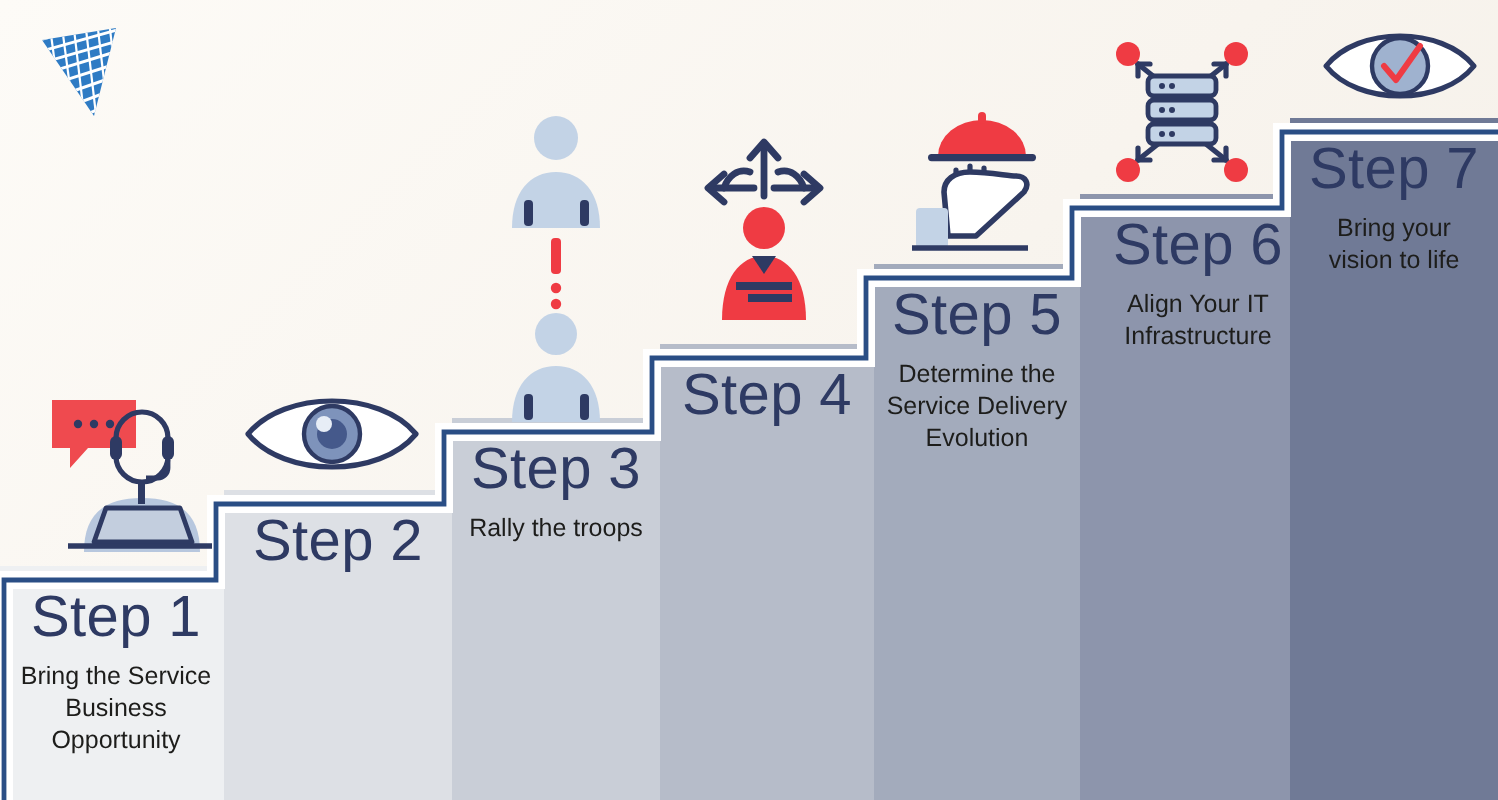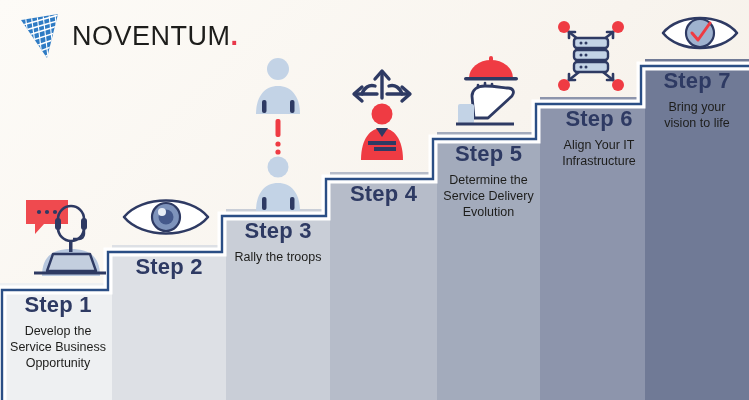--- a/index.html
+++ b/index.html
@@ -15,21 +15,21 @@
   
   #logo{position:absolute;left:18px;top:12px;display:flex;align-items:center;gap:8px;}
   #logo .mark{width:46px;height:48px;display:block;}
   #logo .wordmark{font-size:27px;letter-spacing:.5px;color:#1d1d1b;font-weight:400;line-height:1;}
   #logo .dot{color:#e8384a;font-weight:700;}
 
   
   .step-col{position:absolute;bottom:0;box-sizing:border-box;}
   .step-col .fill{position:absolute;left:0;right:0;top:0;bottom:0;}
   .step-col .txt{position:absolute;left:0;right:0;top:0;padding:10px 6px 0 6px;text-align:center;box-sizing:border-box;}
-  .step-title{color:#2e3a63;font-size:22px;line-height:1.12;margin:0 0 5px 0;font-weight:700;letter-spacing:.2px;}
+  .step-title{color:#2e3a63;font-size:29px;line-height:1.12;margin:0 0 5px 0;font-weight:400;letter-spacing:.2px;}
   .step-desc{color:#1d1d1b;font-size:12.5px;line-height:1.28;margin:0;font-weight:400;}
 
   
   #stairline{position:absolute;left:0;top:0;width:749px;height:400px;pointer-events:none;}
 
   
   .icon-wrap{position:absolute;}
   svg{display:block;overflow:visible;}
 </style>
 </head>
@@ -63,28 +63,27 @@
             <line x1="6" y1="-6" x2="14" y2="54"></line>
             <line x1="12" y1="-6" x2="20" y2="54"></line>
             <line x1="18" y1="-6" x2="25" y2="54"></line>
             <line x1="24" y1="-6" x2="31" y2="54"></line>
             <line x1="30" y1="-6" x2="37" y2="54"></line>
             <line x1="36" y1="-6" x2="43" y2="54"></line>
           </g>
         </g>
       </svg>
     </span>
-    <span class="wordmark"><span>NOVENTUM</span><span class="dot">.</span></span>
   </div>
 
   <div class="step-col" style="left:0px;width:116px;top:283px;height:117px;padding-left:22px;">
     <div class="fill" style="background:#eef0f2;"></div>
     <div class="txt">
       <p class="step-title">Step 1</p>
-      <p class="step-desc">Develop the Service Business Opportunity</p>
+      <p class="step-desc">Bring the Service Business Opportunity</p>
     </div>
   </div>
 
   <div class="step-col" style="left:112px;width:114px;top:245px;height:186px;">
     <div class="fill" style="background:#dde0e5;"></div>
     <div class="txt">
       <p class="step-title">Step 2</p>
     </div>
   </div>
 

